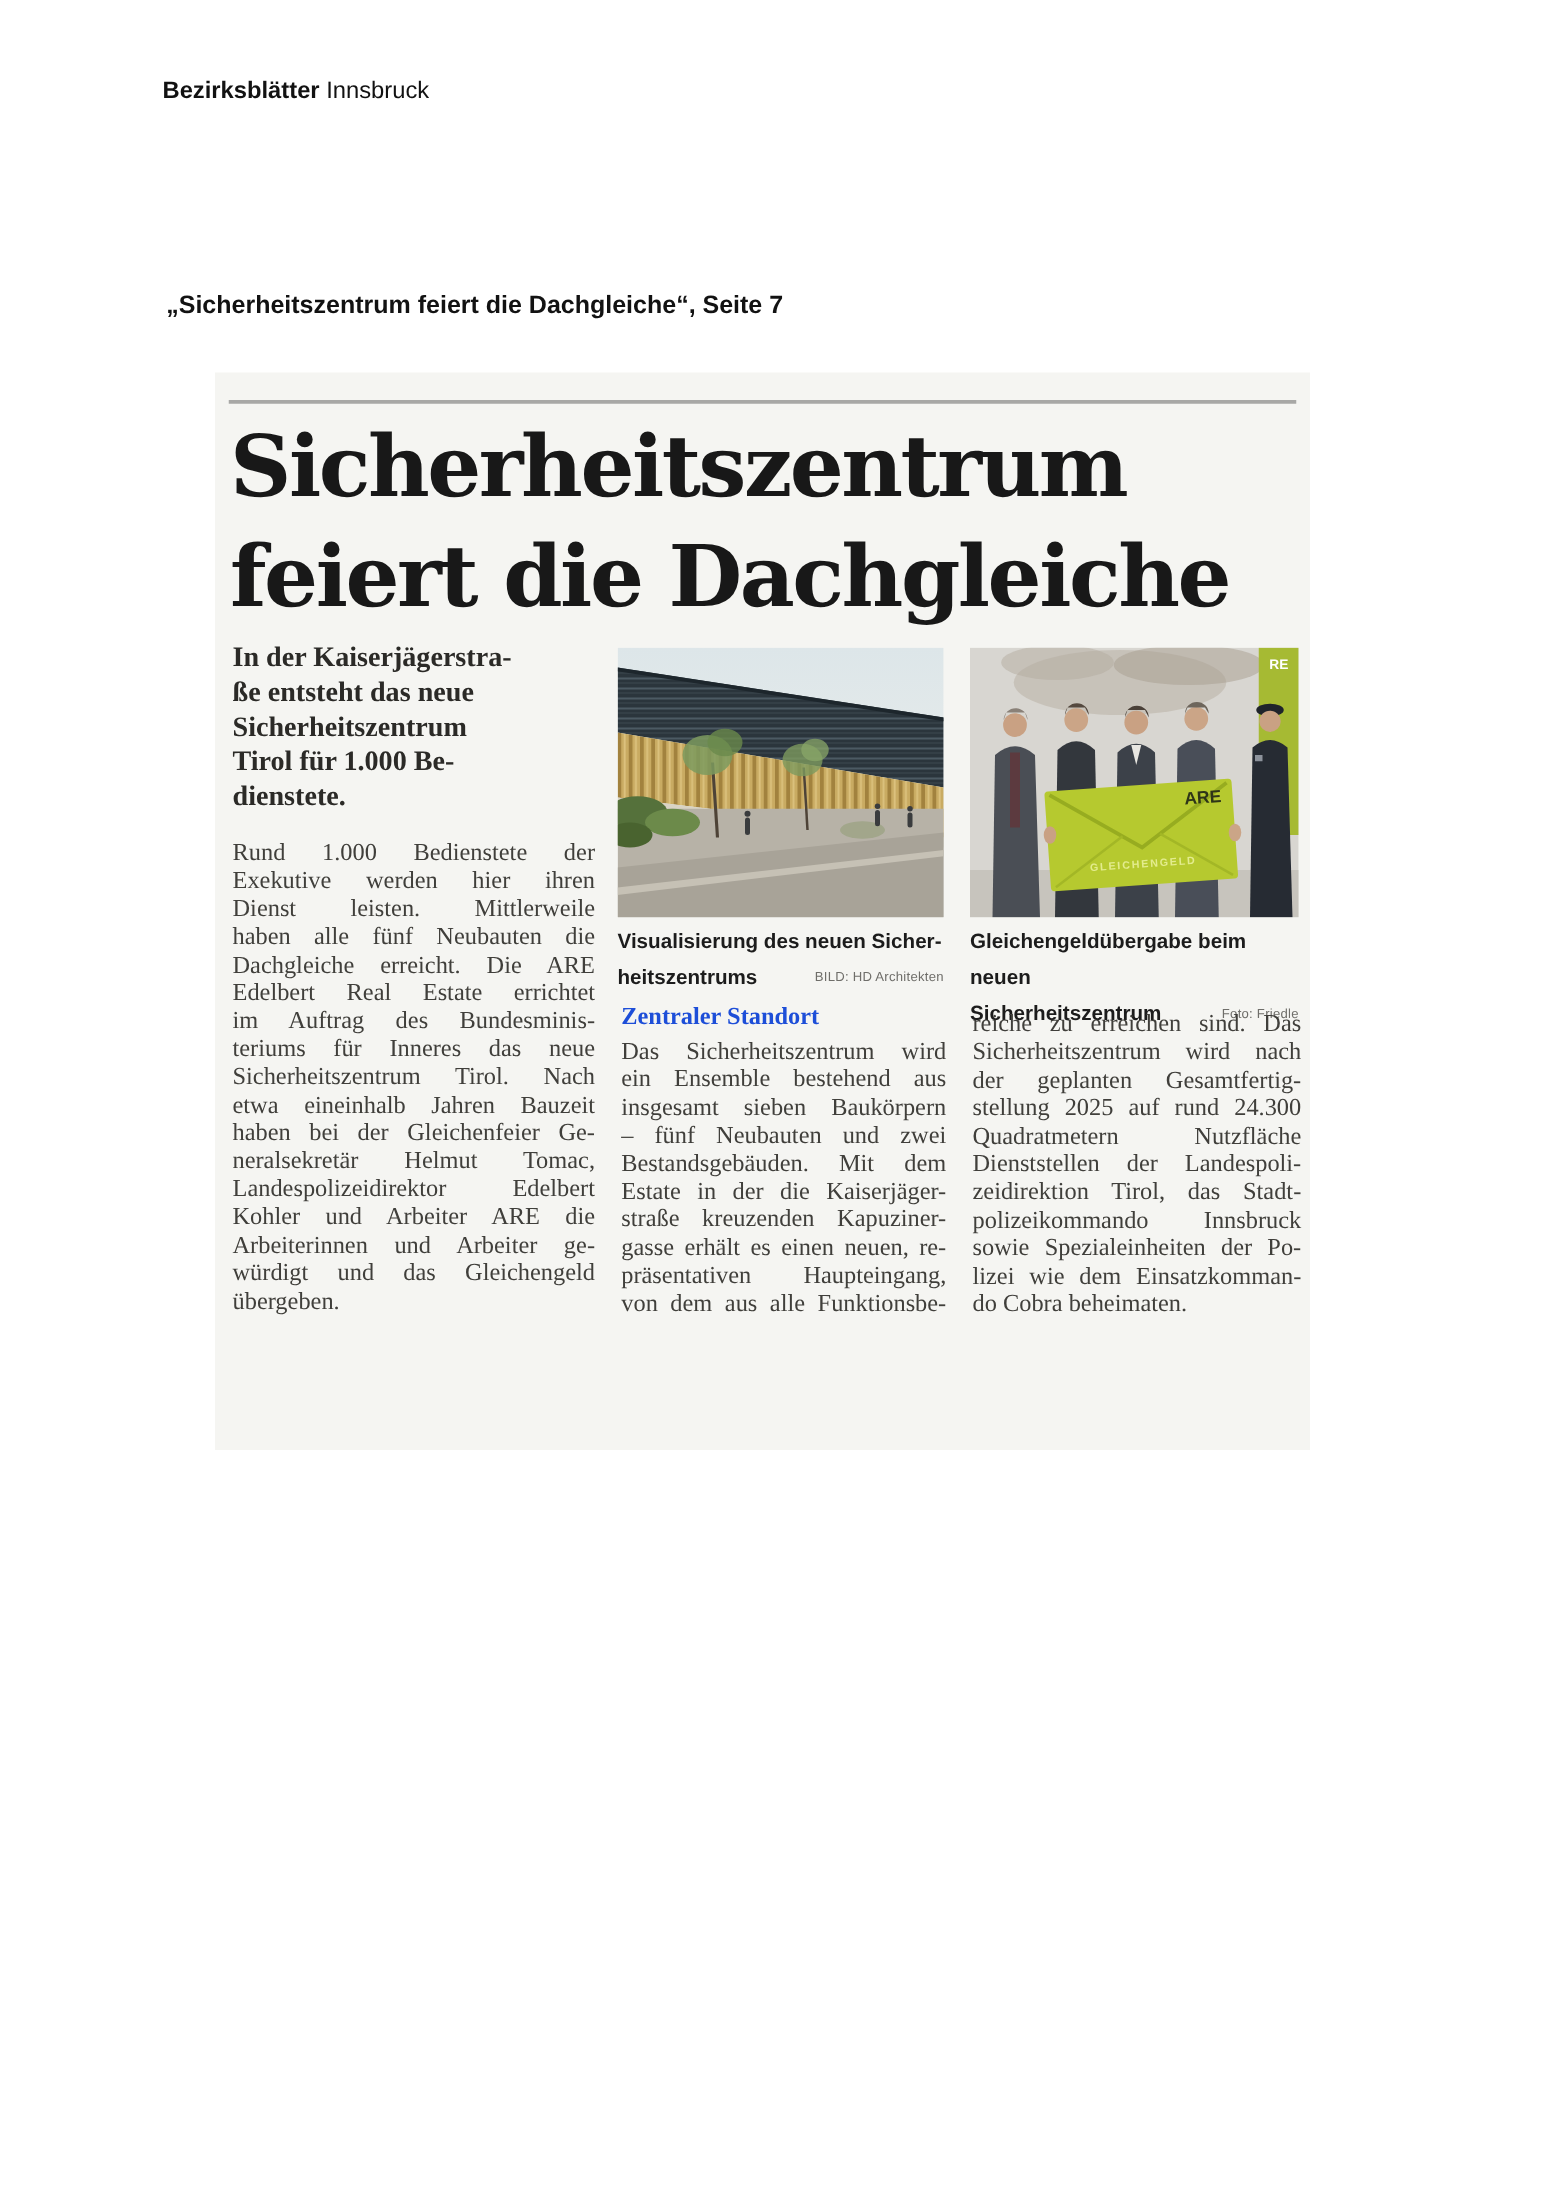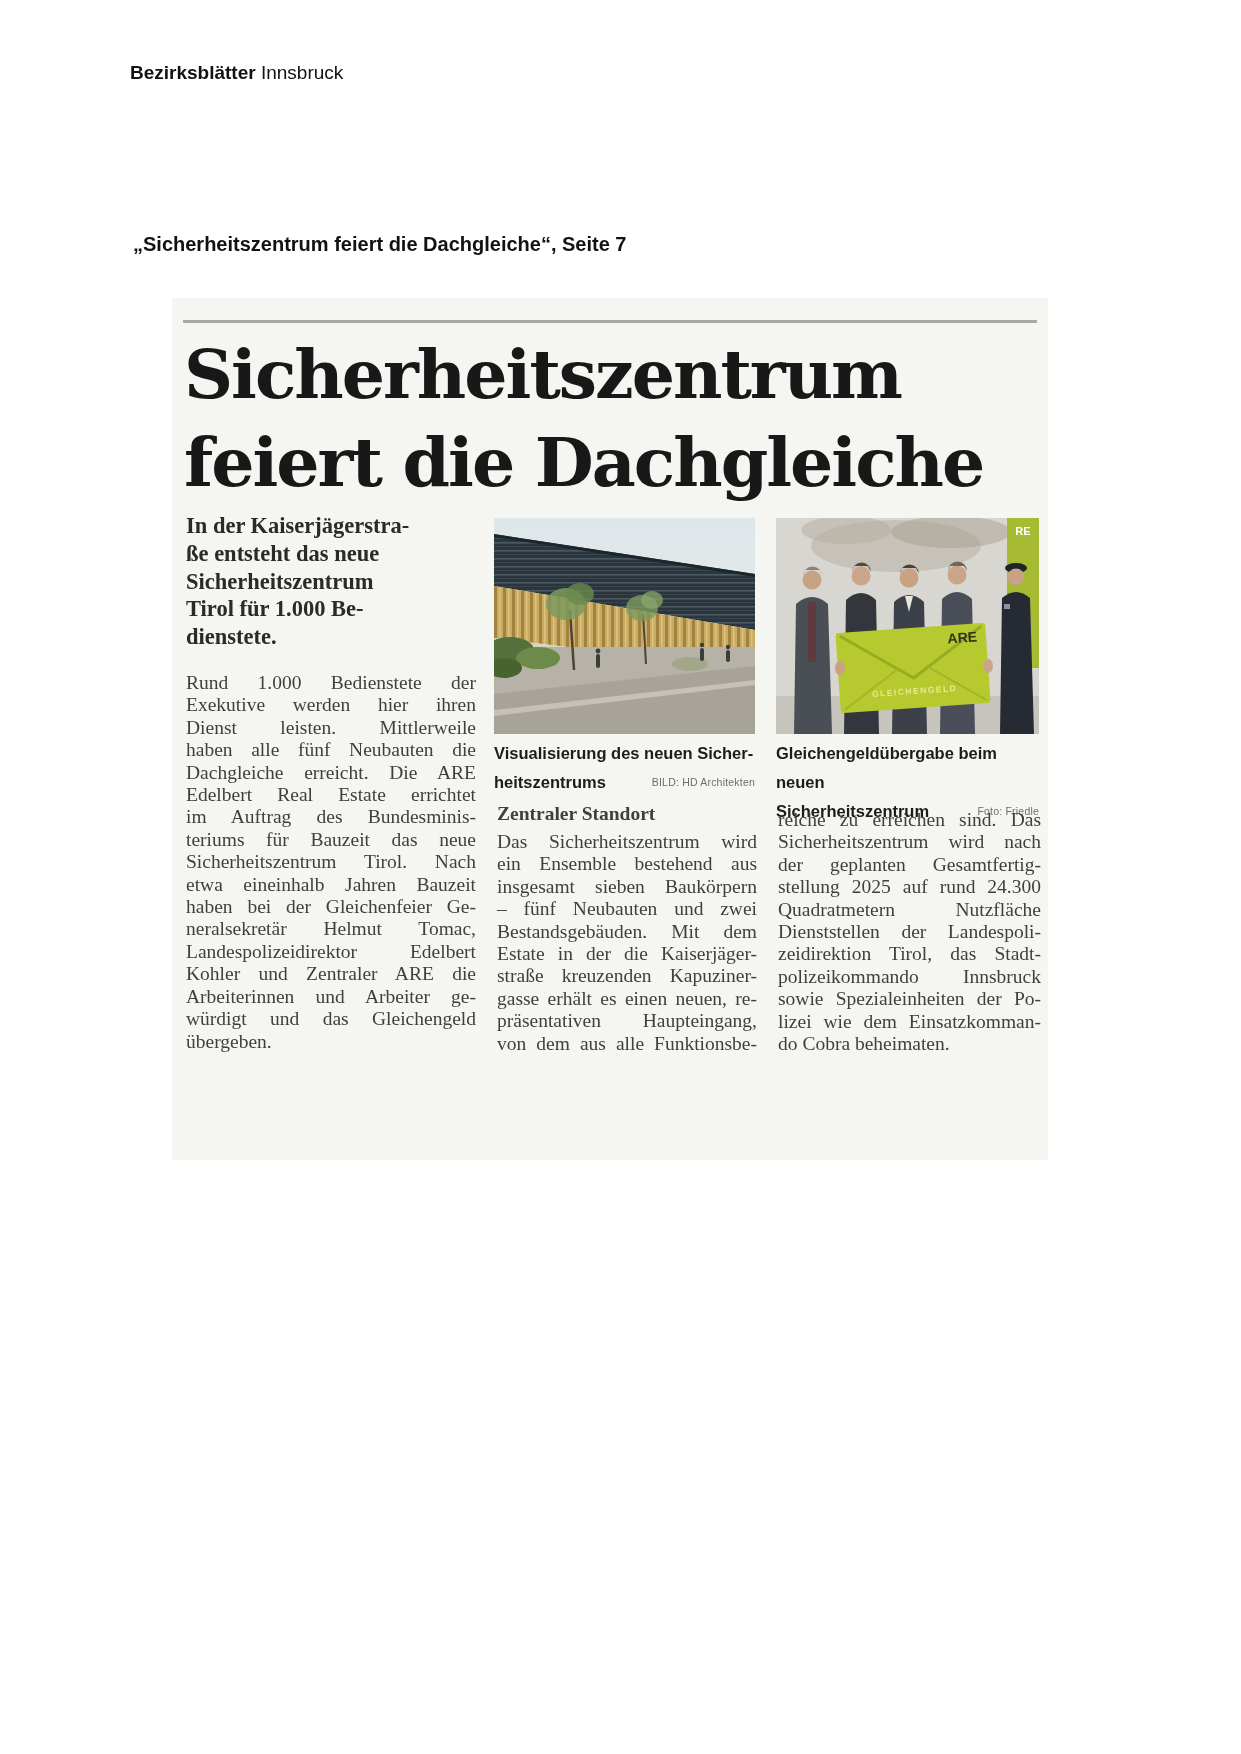--- a/index.html
+++ b/index.html
@@ -38,21 +38,21 @@
 
   .caption { position:absolute; top:441px; font-size:16.5px; font-weight:bold; color:#1c1c1c; line-height:29px; }
   .cap1 { left:322px; width:261px; }
   .cap2 { left:604px; width:263px; }
   .capline2 { display:flex; justify-content:space-between; align-items:flex-start; }
   .credit { font-size:10.5px; font-weight:normal; color:#6f6e6a; letter-spacing:0.2px; }
 
   .subhead {
     position:absolute; left:325px; top:505px; width:260px;
     font-family:"Liberation Serif", serif; font-weight:bold;
-    font-size:19.5px; color:#404040;
+    font-size:19.5px; color:#1d4ed8;
   }
 
   .footer { position:absolute; left:0; right:0; top:1636px; text-align:center; font-size:19px; color:#121212; }
   .footer .b { font-weight:bold; }
   .footer span { margin:0 3px; }
 </style>
 </head>
 <body>
 
 <div class="page">
@@ -81,27 +81,27 @@
       </div>
 
     <div class="colbody col1body">
         <div class="tline just">Rund 1.000 Bedienstete der</div>
         <div class="tline just">Exekutive werden hier ihren</div>
         <div class="tline just">Dienst leisten. Mittlerweile</div>
         <div class="tline just">haben alle fünf Neubauten die</div>
         <div class="tline just">Dachgleiche erreicht. Die ARE</div>
         <div class="tline just">Edelbert Real Estate errichtet</div>
         <div class="tline just">im Auftrag des Bundesminis-</div>
-        <div class="tline just">teriums für Bauzeit das neue</div>
+        <div class="tline just">teriums für Inneres das neue</div>
         <div class="tline just">Sicherheitszentrum Tirol. Nach</div>
         <div class="tline just">etwa eineinhalb Jahren Bauzeit</div>
         <div class="tline just">haben bei der Gleichenfeier Ge-</div>
         <div class="tline just">neralsekretär Helmut Tomac,</div>
         <div class="tline just">Landespolizeidirektor Edelbert</div>
-        <div class="tline just">Kohler und Zentraler ARE die</div>
+        <div class="tline just">Kohler und Arbeiter ARE die</div>
         <div class="tline just">Arbeiterinnen und Arbeiter ge-</div>
         <div class="tline just">würdigt und das Gleichengeld</div>
         <div class="tline">übergeben.</div>
       </div>
 
     <div class="photo photo1">
       <svg viewBox="0 0 261 216" preserveAspectRatio="none">
         <defs>
           <pattern id="slats" width="9" height="12" patternUnits="userSpaceOnUse">
             <rect width="9" height="12" fill="#c9ab62"></rect>

